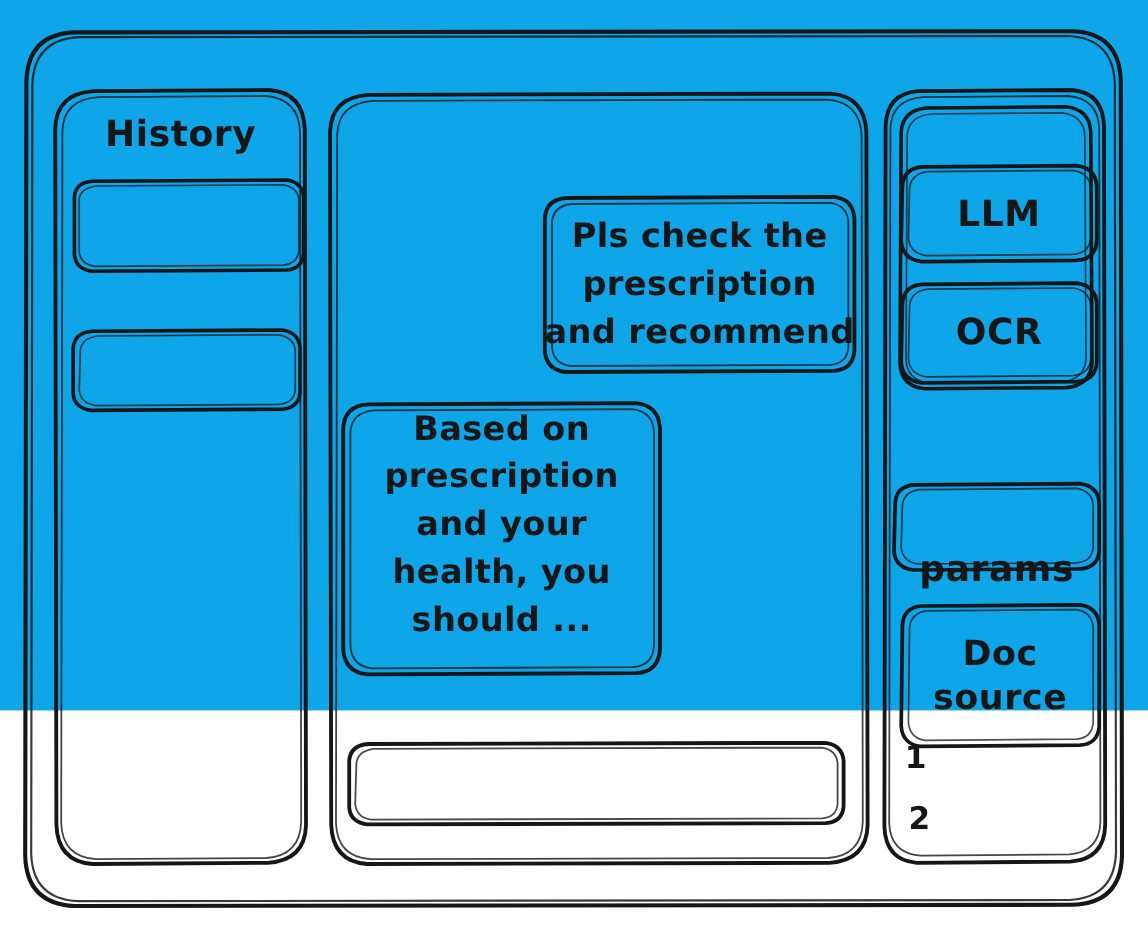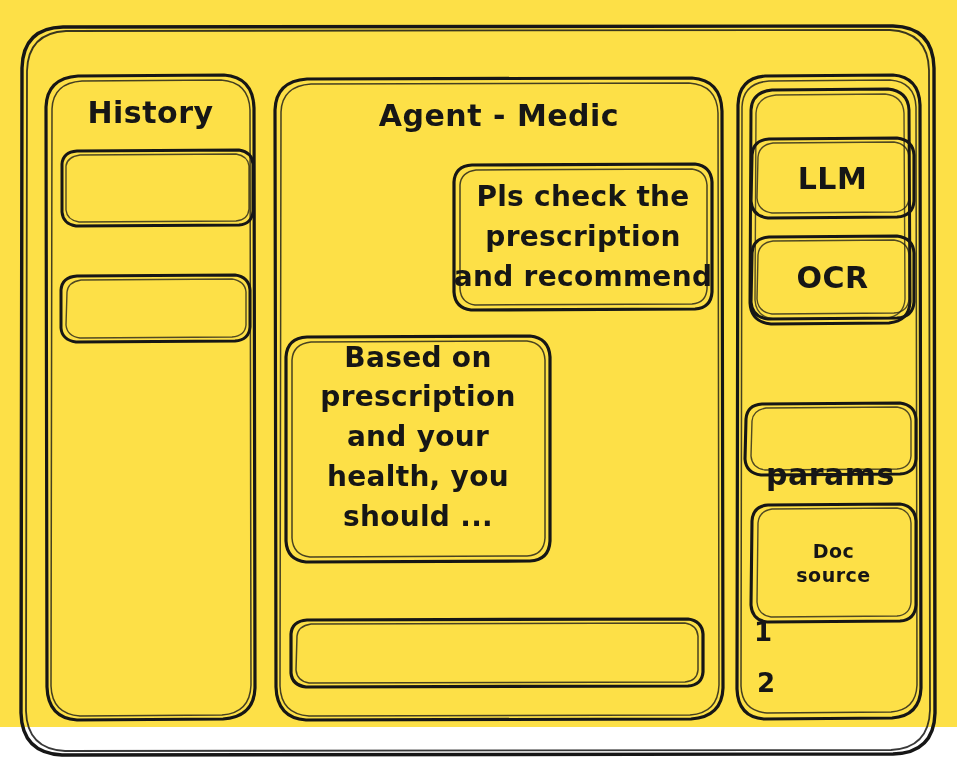--- a/index.html
+++ b/index.html
@@ -9,22 +9,22 @@
     width: 957px;
     height: 777px;
     background: #ffffff;
     font-family: "DejaVu Sans", sans-serif;
     overflow: hidden;
   }
 
   #canvas {
     position: relative;
     width: 957px;
-    height: 727px;
-    background: #fde047;
+    height: 592px;
+    background: #0ea5e9;
   }
 
   
   #sketch {
     position: absolute;
     inset: 0;
     width: 957px;
     height: 777px;
     pointer-events: none;
   }
@@ -53,21 +53,21 @@
     letter-spacing: 0.3px;
   }
 
   .tool-label {
     font-size: 30px;
     text-align: center;
     width: 100%;
   }
 
   .doc-label {
-    font-size: 19px;
+    font-size: 29px;
     text-align: center;
     line-height: 1.28;
     width: 100%;
   }
 
   .num-label {
     font-size: 26px;
     font-weight: 700;
   }
 
@@ -141,21 +141,20 @@
   <div class="txt panel-title" style="left:46px; top:95px; width:209px;">History</div>
 
   <div class="hit" style="left:62px; top:150px; width:191px; height:76px;">
     <span class="txt bubble-text" style="position:static;"></span>
   </div>
 
   <div class="hit" style="left:61px; top:275px; width:189px; height:67px;">
     <span class="txt bubble-text" style="position:static;"></span>
   </div>
 
-  <div class="txt panel-title" style="left:276px; top:98px; width:446px;">Agent - Medic</div>
 
   <div class="hit" style="left:454px; top:164px; width:258px; height:146px;">
     <div class="center-col">
       <div class="txt bubble-text" style="position:static;">Pls check the
 prescription
 and recommend</div>
     </div>
   </div>
 
   <div class="hit" style="left:286px; top:324px; width:264px; height:226px;">

